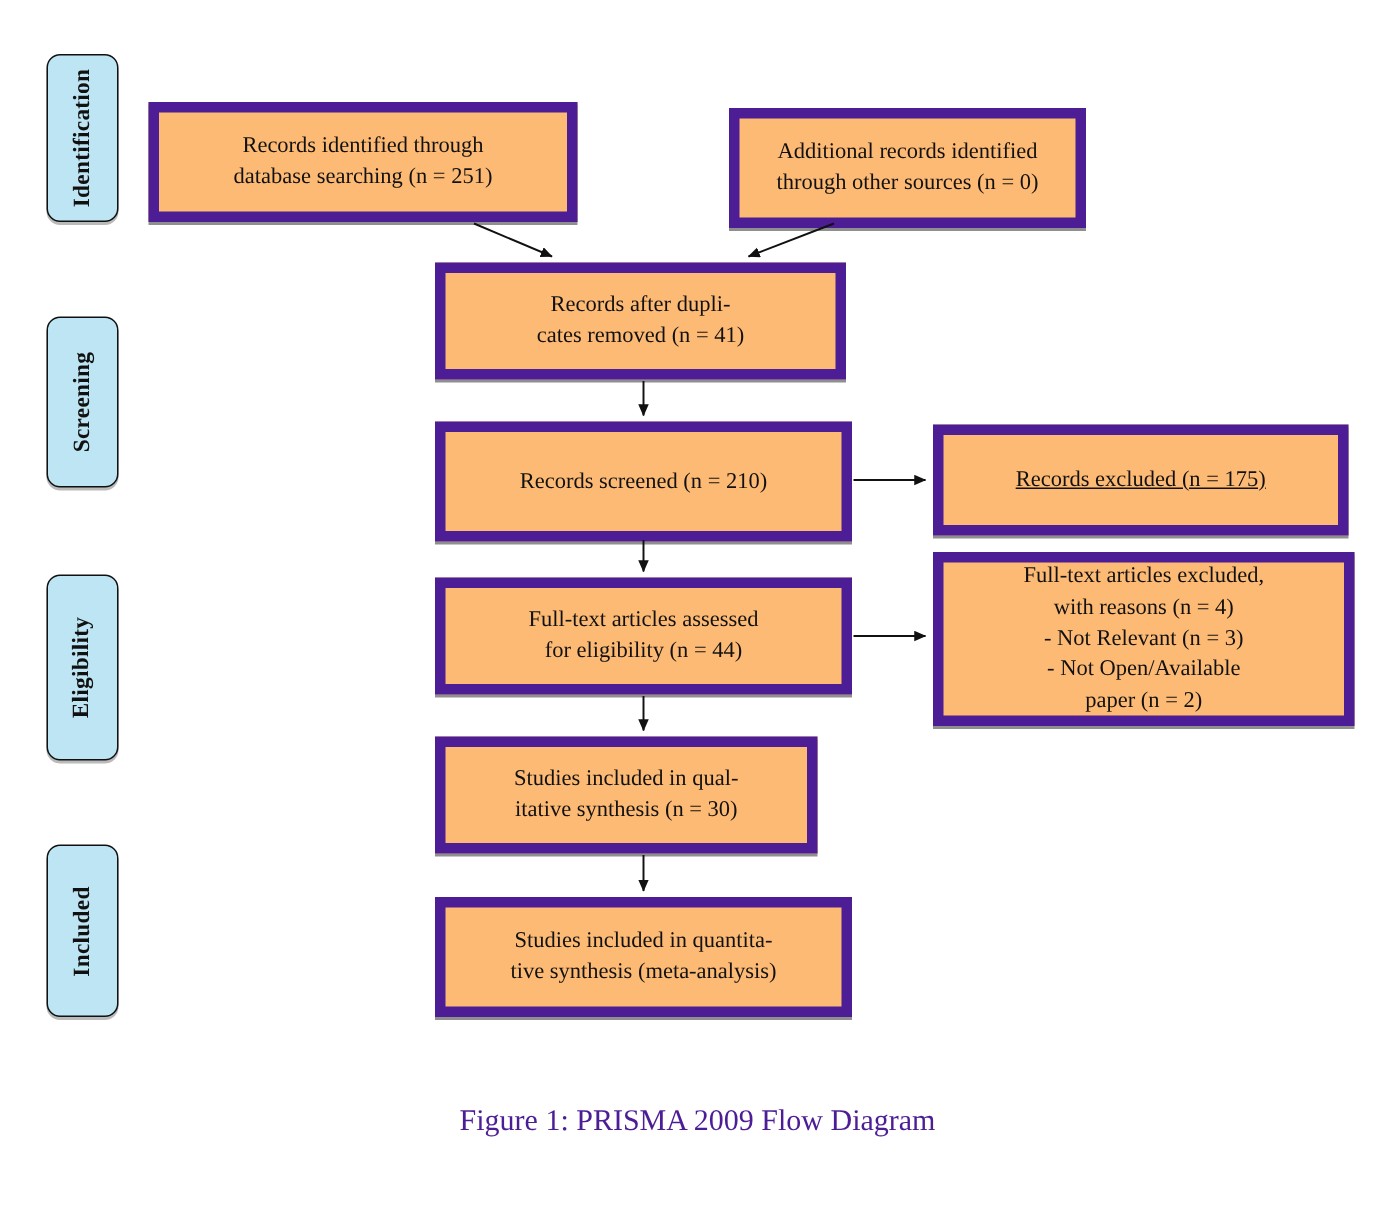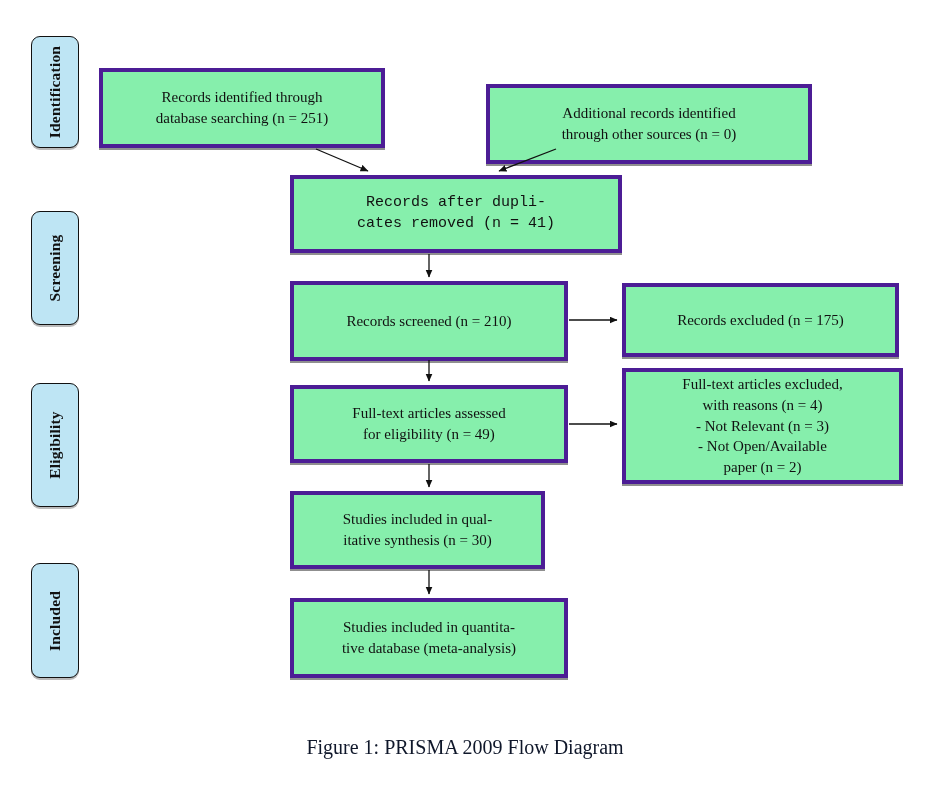--- a/index.html
+++ b/index.html
@@ -32,22 +32,22 @@
   .stage-label span {
     transform: rotate(-90deg);
     white-space: nowrap;
     font-weight: bold;
     font-size: 15.5px;
     letter-spacing: 0.2px;
   }
   
   .flow-box {
     position: absolute;
-    background: #86efac;
-    border: 4px solid #4c1d95;
+    background: #fdba74;
+    border: 7px solid #4c1d95;
     box-shadow: 0 2px 0 #8f8f8f;
     display: flex;
     align-items: center;
     justify-content: center;
     text-align: center;
     box-sizing: border-box;
   }
   .flow-box span {
     white-space: pre-line;
     font-size: 15px;
@@ -60,34 +60,34 @@
     left: 0;
     pointer-events: none;
   }
   #figure-caption {
     position: absolute;
     top: 736px;
     left: 0;
     width: 930px;
     text-align: center;
     font-size: 20px;
-    color: #0f172a;
+    color: #4c1d95;
   }
 
   
   #label-identification { top: 36px;  height: 110px; }
   #label-screening      { top: 211px; height: 112px; }
   #label-eligibility    { top: 383px; height: 122px; }
   #label-included       { top: 563px; height: 113px; }
 
   #box-records-identified     { left: 99px;  top: 68px;  width: 286px; height: 80px; }
-  #box-additional-records     { left: 486px; top: 84px;  width: 326px; height: 80px; }
-  #box-duplicates-removed     { left: 290px; top: 175px; width: 332px; height: 78px; font-family: Liberation Mono, monospace; }
+  #box-additional-records     { left: 486px; top: 72px;  width: 238px; height: 80px; }
+  #box-duplicates-removed     { left: 290px; top: 175px; width: 274px; height: 78px; }
   #box-records-screened       { left: 290px; top: 281px; width: 278px; height: 80px; }
-  #box-records-excluded       { left: 622px; top: 283px; width: 277px; height: 74px; }
+  #box-records-excluded       { left: 622px; top: 283px; width: 277px; height: 74px; text-decoration: underline; }
   #box-fulltext-assessed      { left: 290px; top: 385px; width: 278px; height: 78px; }
   #box-fulltext-excluded      { left: 622px; top: 368px; width: 281px; height: 116px; }
   #box-qualitative-synthesis  { left: 290px; top: 491px; width: 255px; height: 78px; }
   #box-quantitative-synthesis { left: 290px; top: 598px; width: 278px; height: 80px; }
 </style>
 </head>
 <body>
 
 <div id="stage-area">
 
@@ -117,36 +117,36 @@
 cates removed (n = 41)</span>
   </div>
   <div class="flow-box" id="box-records-screened">
     <span>Records screened (n = 210)</span>
   </div>
   <div class="flow-box" id="box-records-excluded">
     <span>Records excluded (n = 175)</span>
   </div>
   <div class="flow-box" id="box-fulltext-assessed">
     <span>Full-text articles assessed
-for eligibility (n = 49)</span>
+for eligibility (n = 44)</span>
   </div>
   <div class="flow-box" id="box-fulltext-excluded">
     <span>Full-text articles excluded,
 with reasons (n = 4)
 - Not Relevant (n = 3)
 - Not Open/Available
 paper (n = 2)</span>
   </div>
   <div class="flow-box" id="box-qualitative-synthesis">
     <span>Studies included in qual-
 itative synthesis (n = 30)</span>
   </div>
   <div class="flow-box" id="box-quantitative-synthesis">
     <span>Studies included in quantita-
-tive database (meta-analysis)</span>
+tive synthesis (meta-analysis)</span>
   </div>
 
   <svg id="arrow-layer" width="930" height="804" viewBox="0 0 930 804">
     <defs>
       <marker id="ah" markerWidth="9" markerHeight="8" refX="7.5" refY="3.5" orient="auto" markerUnits="userSpaceOnUse">
         <path d="M0,0 L8,3.5 L0,7 z" fill="#111111"></path>
       </marker>
     </defs>
     <g stroke="#111111" stroke-width="1.3" fill="none">
       <line x1="316" y1="149" x2="368" y2="171" marker-end="url(#ah)"></line>

